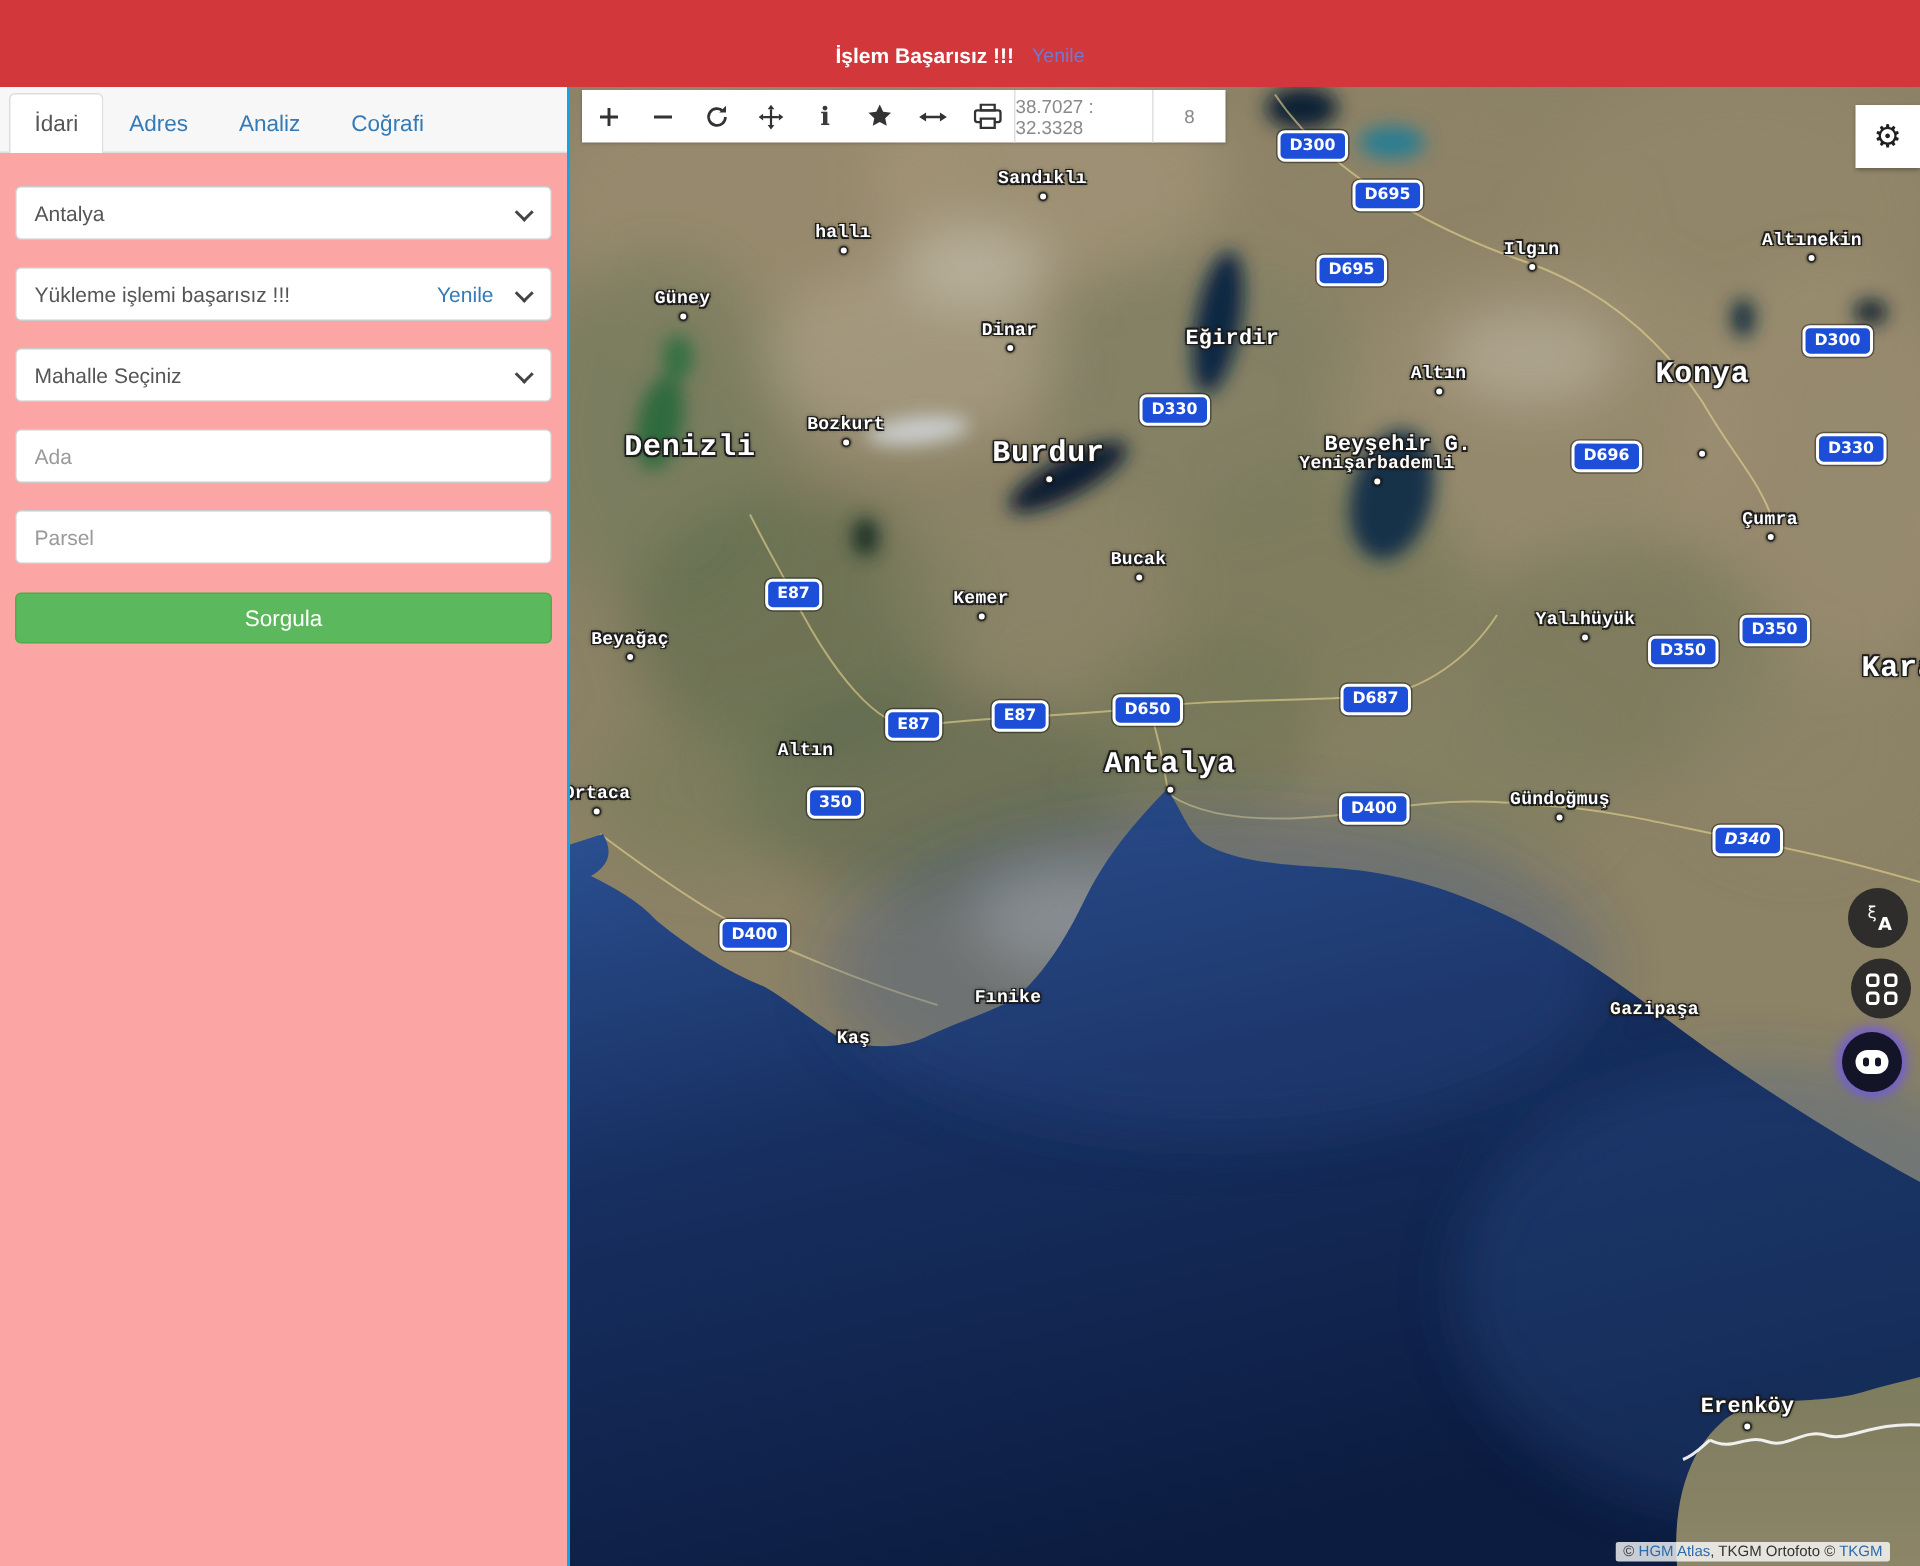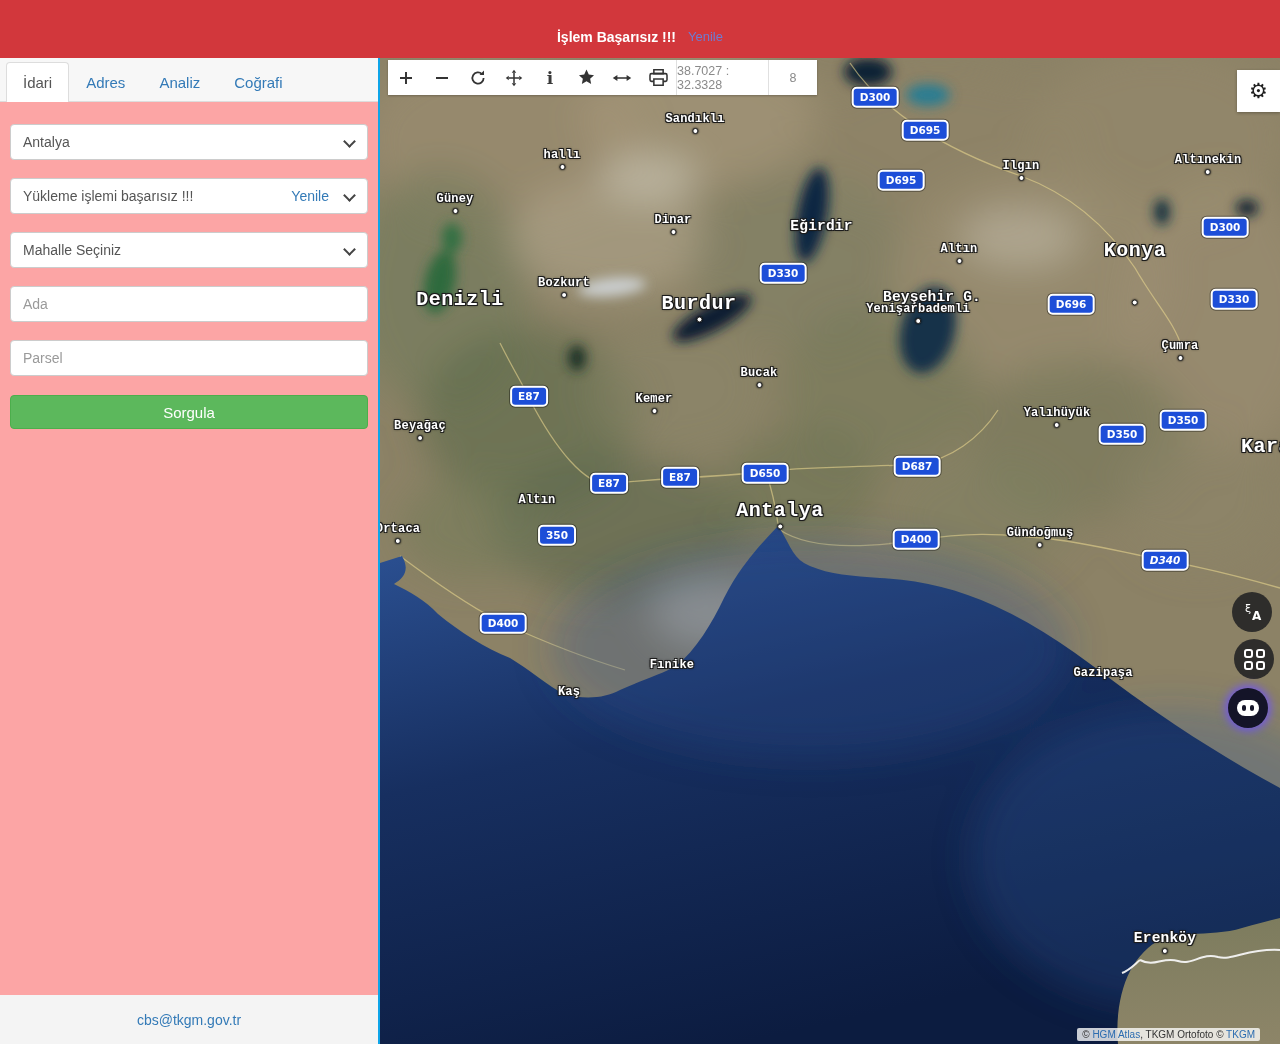--- a/index.html
+++ b/index.html
@@ -120,23 +120,20 @@
       <span>Mahalle Seçiniz</span>
       <span class="chev"></span>
     </div>
 
     <input class="txt-in" type="text" placeholder="Ada" style="">
     <input class="txt-in" type="text" placeholder="Parsel" style="">
 
     <button class="query-btn">Sorgula</button>
   </div>
 
-  <div class="side-footer">
-    <a>cbs@tkgm.gov.tr</a>
-  </div>
 </div>
 
 <div class="map">
 
   <svg class="base" width="900" height="986" viewBox="0 0 900 986">
     <defs>
       <filter id="blur" x="-40%" y="-40%" width="180%" height="180%">
           <feGaussianBlur stdDeviation="18"></feGaussianBlur>
         </filter>
       <filter id="blur2" x="-40%" y="-40%" width="180%" height="180%">

